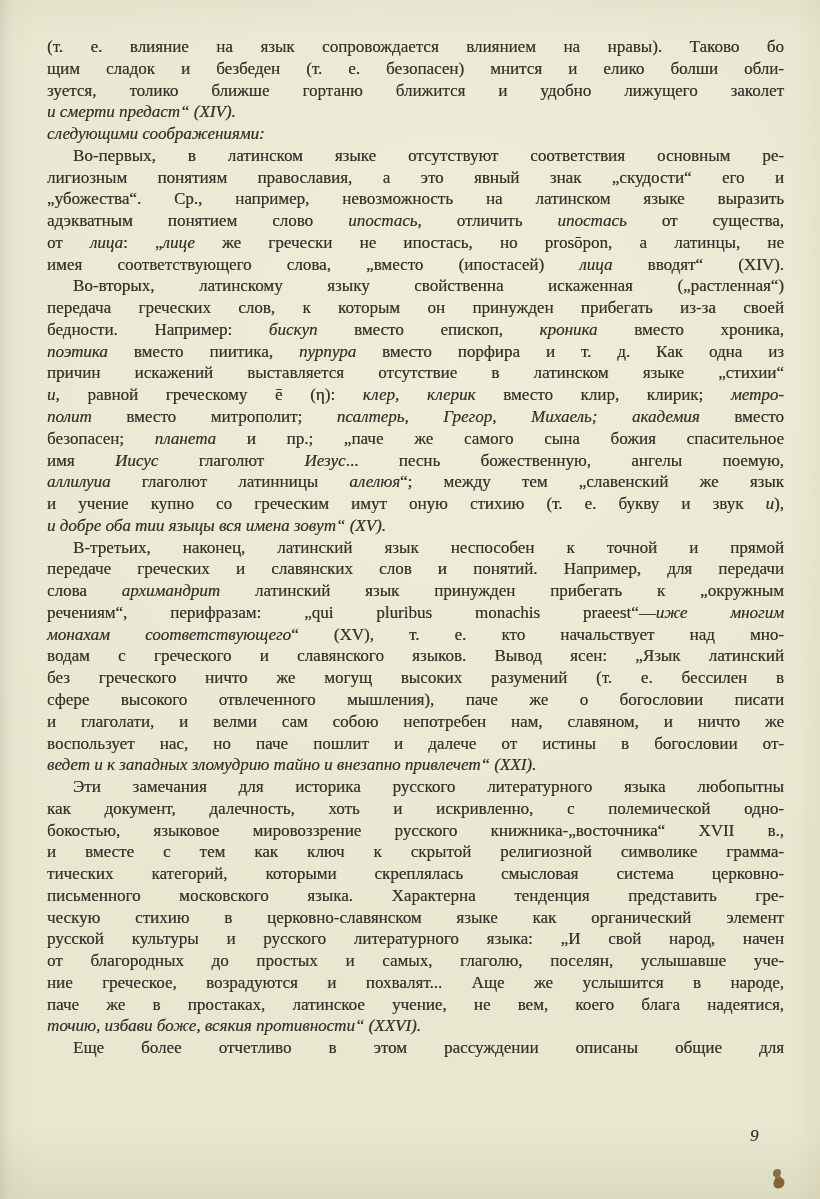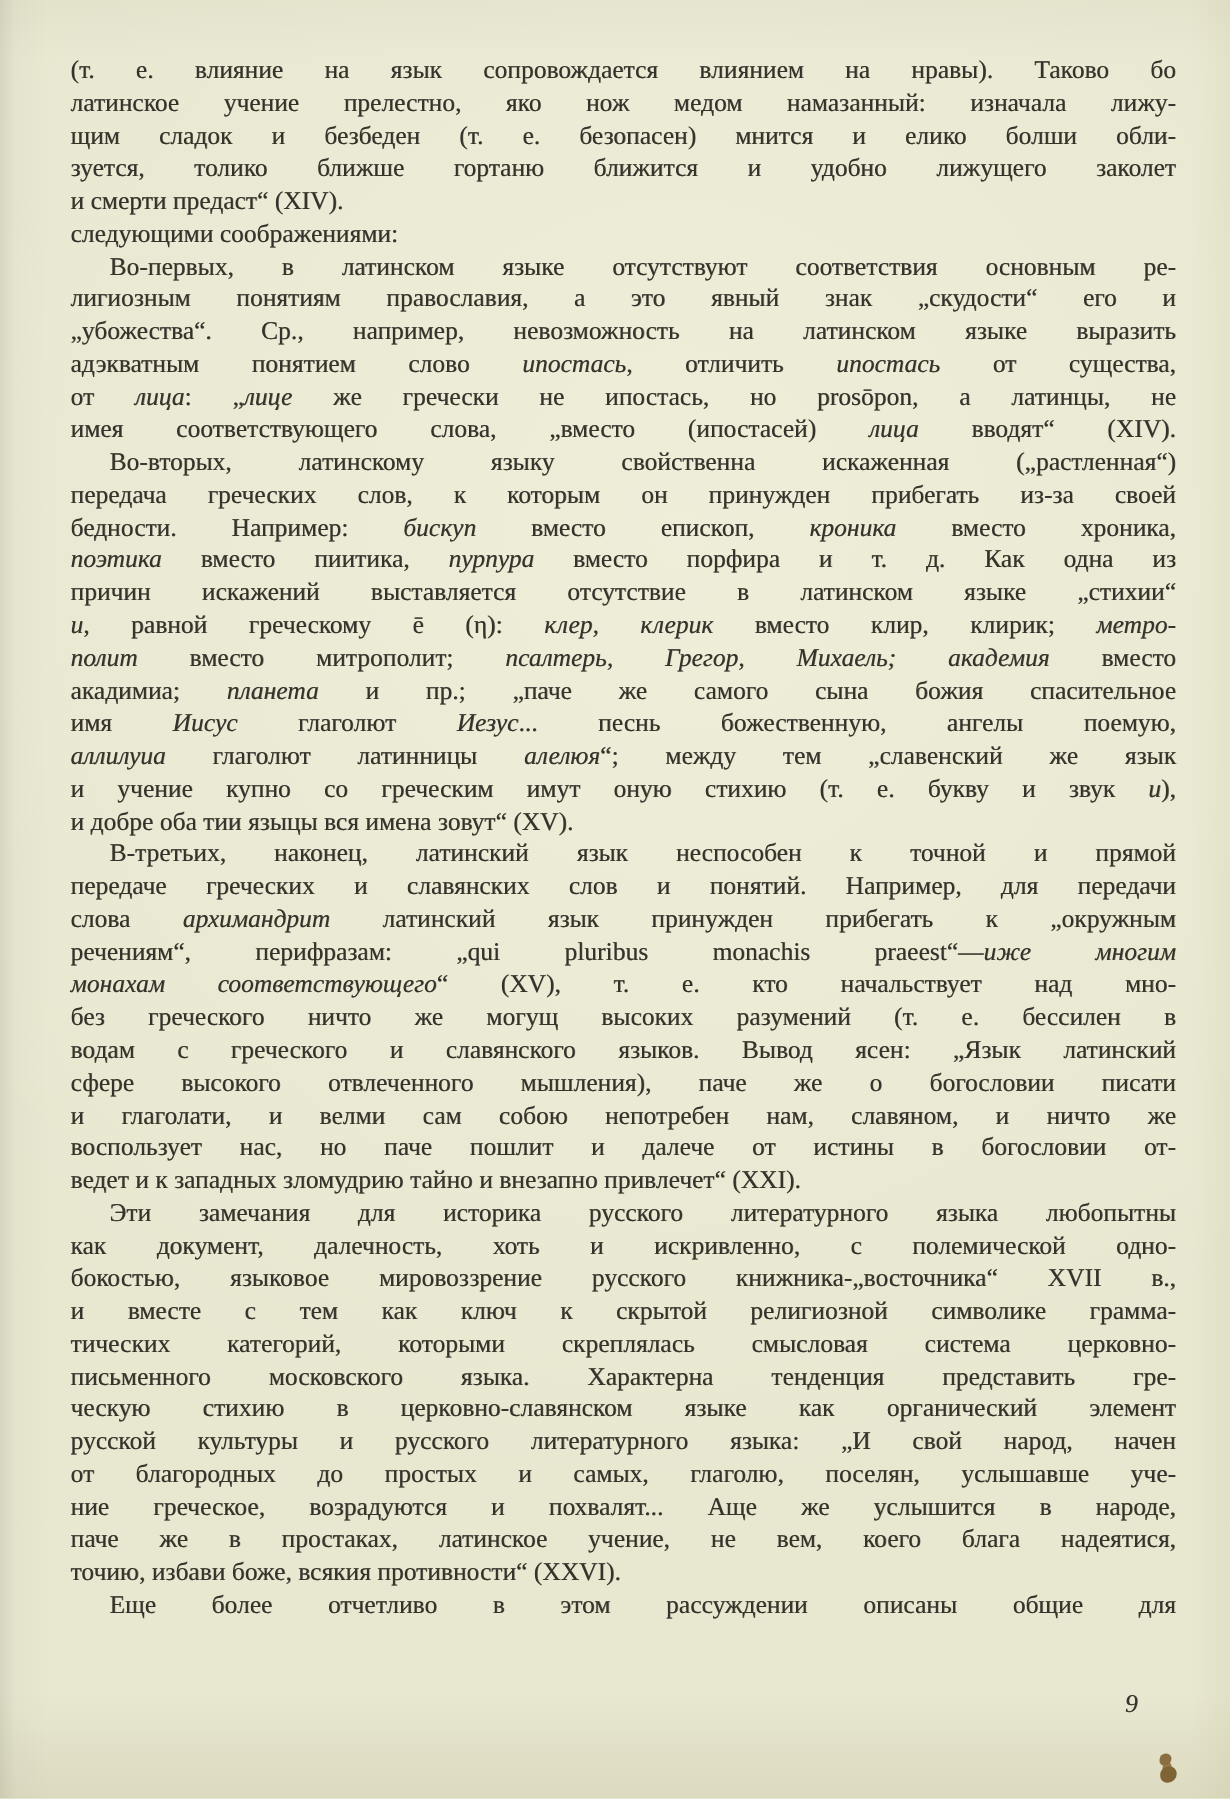--- a/index.html
+++ b/index.html
@@ -29,21 +29,21 @@
     color: var(--ink);
   }
   .line {
     font-size: 17px;
     line-height: 21.76px;
     text-align: justify;
     text-align-last: justify;
     white-space: normal;
     text-shadow: 0.35px 0.3px 0 rgba(48,45,36,0.55);
   }
-  .line.last { text-align-last: left; }
+  .line.last { text-align-last: left; font-style: italic; }
   .line.indent { text-indent: 26px; }
   .it { font-style: italic; }
   .page-number {
     position: absolute;
     left: 750px;
     top: 1126px;
     font-size: 17px;
     font-style: italic;
     color: var(--ink);
     text-shadow: 0.35px 0.3px 0 rgba(48,45,36,0.55);
@@ -59,50 +59,49 @@
     box-shadow: 2px 10px 0 1.5px #6f4f1e, 1px 5px 0 -1px #8a6838;
     opacity: 0.85;
   }
 </style>
 </head>
 <body>
 
 <div class="page">
   <div class="text-col" id="text-col">
       <div class="line"><span>(т. е. влияние на язык сопровождается влиянием на нравы). Таково бо</span></div>
-      <div class="line"><span>латинское учение прелестно, яко нож медом намазанный: изначала лижу-</span></div>
       <div class="line"><span>щим сладок и безбеден (т. е. безопасен) мнится и елико болши обли-</span></div>
       <div class="line"><span>зуется, толико ближше гортаню ближится и удобно лижущего заколет</span></div>
       <div class="line last"><span>и смерти предаст“ (XIV).</span></div>
       <div class="line last"><span>следующими соображениями:</span></div>
       <div class="line indent"><span>Во-первых, в латинском языке отсутствуют соответствия основным ре-</span></div>
       <div class="line"><span>лигиозным понятиям православия, а это явный знак „скудости“ его и</span></div>
       <div class="line"><span>„убожества“. Ср., например, невозможность на латинском языке выразить</span></div>
       <div class="line"><span>адэкватным понятием слово </span><span class="it">ипостась</span><span>, отличить </span><span class="it">ипостась</span><span> от существа,</span></div>
       <div class="line"><span>от </span><span class="it">лица</span><span>: „</span><span class="it">лице</span><span> же гречески не ипостась, но prosōpon, а латинцы, не</span></div>
       <div class="line"><span>имея соответствующего слова, „вместо (ипостасей) </span><span class="it">лица</span><span> вводят“ (XIV).</span></div>
       <div class="line indent"><span>Во-вторых, латинскому языку свойственна искаженная („растленная“)</span></div>
       <div class="line"><span>передача греческих слов, к которым он принужден прибегать из-за своей</span></div>
       <div class="line"><span>бедности. Например: </span><span class="it">бискуп</span><span> вместо епископ, </span><span class="it">кроника</span><span> вместо хроника,</span></div>
       <div class="line"><span class="it">поэтика</span><span> вместо пиитика, </span><span class="it">пурпура</span><span> вместо порфира и т. д. Как одна из</span></div>
       <div class="line"><span>причин искажений выставляется отсутствие в латинском языке „стихии“</span></div>
       <div class="line"><span class="it">и</span><span>, равной греческому ē (η): </span><span class="it">клер, клерик</span><span> вместо клир, клирик; </span><span class="it">метро-</span></div>
       <div class="line"><span class="it">полит</span><span> вместо митрополит; </span><span class="it">псалтерь, Грегор, Михаель; академия</span><span> вместо</span></div>
-      <div class="line"><span>акадимиа; </span><span class="it">планета</span><span> и пр.; „паче же самого сына божия спасительное</span></div>
+      <div class="line"><span>безопасен; </span><span class="it">планета</span><span> и пр.; „паче же самого сына божия спасительное</span></div>
       <div class="line"><span>имя </span><span class="it">Иисус</span><span> глаголют </span><span class="it">Иезус</span><span>... песнь божественную, ангелы поемую,</span></div>
       <div class="line"><span class="it">аллилуиа</span><span> глаголют латинницы </span><span class="it">алелюя</span><span>“; между тем „славенский же язык</span></div>
       <div class="line"><span>и учение купно со греческим имут оную стихию (т. е. букву и звук </span><span class="it">и</span><span>),</span></div>
       <div class="line last"><span>и добре оба тии языцы вся имена зовут“ (XV).</span></div>
       <div class="line indent"><span>В-третьих, наконец, латинский язык неспособен к точной и прямой</span></div>
       <div class="line"><span>передаче греческих и славянских слов и понятий. Например, для передачи</span></div>
       <div class="line"><span>слова </span><span class="it">архимандрит</span><span> латинский язык принужден прибегать к „окружным</span></div>
       <div class="line"><span>речениям“, перифразам: „qui pluribus monachis praeest“—</span><span class="it">иже многим</span></div>
       <div class="line"><span class="it">монахам соответствующего</span><span>“ (XV), т. е. кто начальствует над мно-</span></div>
+      <div class="line"><span>водам с греческого и славянского языков. Вывод ясен: „Язык латинский</span></div>
       <div class="line"><span>без греческого ничто же могущ высоких разумений (т. е. бессилен в</span></div>
-      <div class="line"><span>водам с греческого и славянского языков. Вывод ясен: „Язык латинский</span></div>
       <div class="line"><span>сфере высокого отвлеченного мышления), паче же о богословии писати</span></div>
       <div class="line"><span>и глаголати, и велми сам собою непотребен нам, славяном, и ничто же</span></div>
       <div class="line"><span>воспользует нас, но паче пошлит и далече от истины в богословии от-</span></div>
       <div class="line last"><span>ведет и к западных зломудрию тайно и внезапно привлечет“ (XXI).</span></div>
       <div class="line indent"><span>Эти замечания для историка русского литературного языка любопытны</span></div>
       <div class="line"><span>как документ, далечность, хоть и искривленно, с полемической одно-</span></div>
       <div class="line"><span>бокостью, языковое мировоззрение русского книжника-„восточника“ XVII в.,</span></div>
       <div class="line"><span>и вместе с тем как ключ к скрытой религиозной символике грамма-</span></div>
       <div class="line"><span>тических категорий, которыми скреплялась смысловая система церковно-</span></div>
       <div class="line"><span>письменного московского языка. Характерна тенденция представить гре-</span></div>

